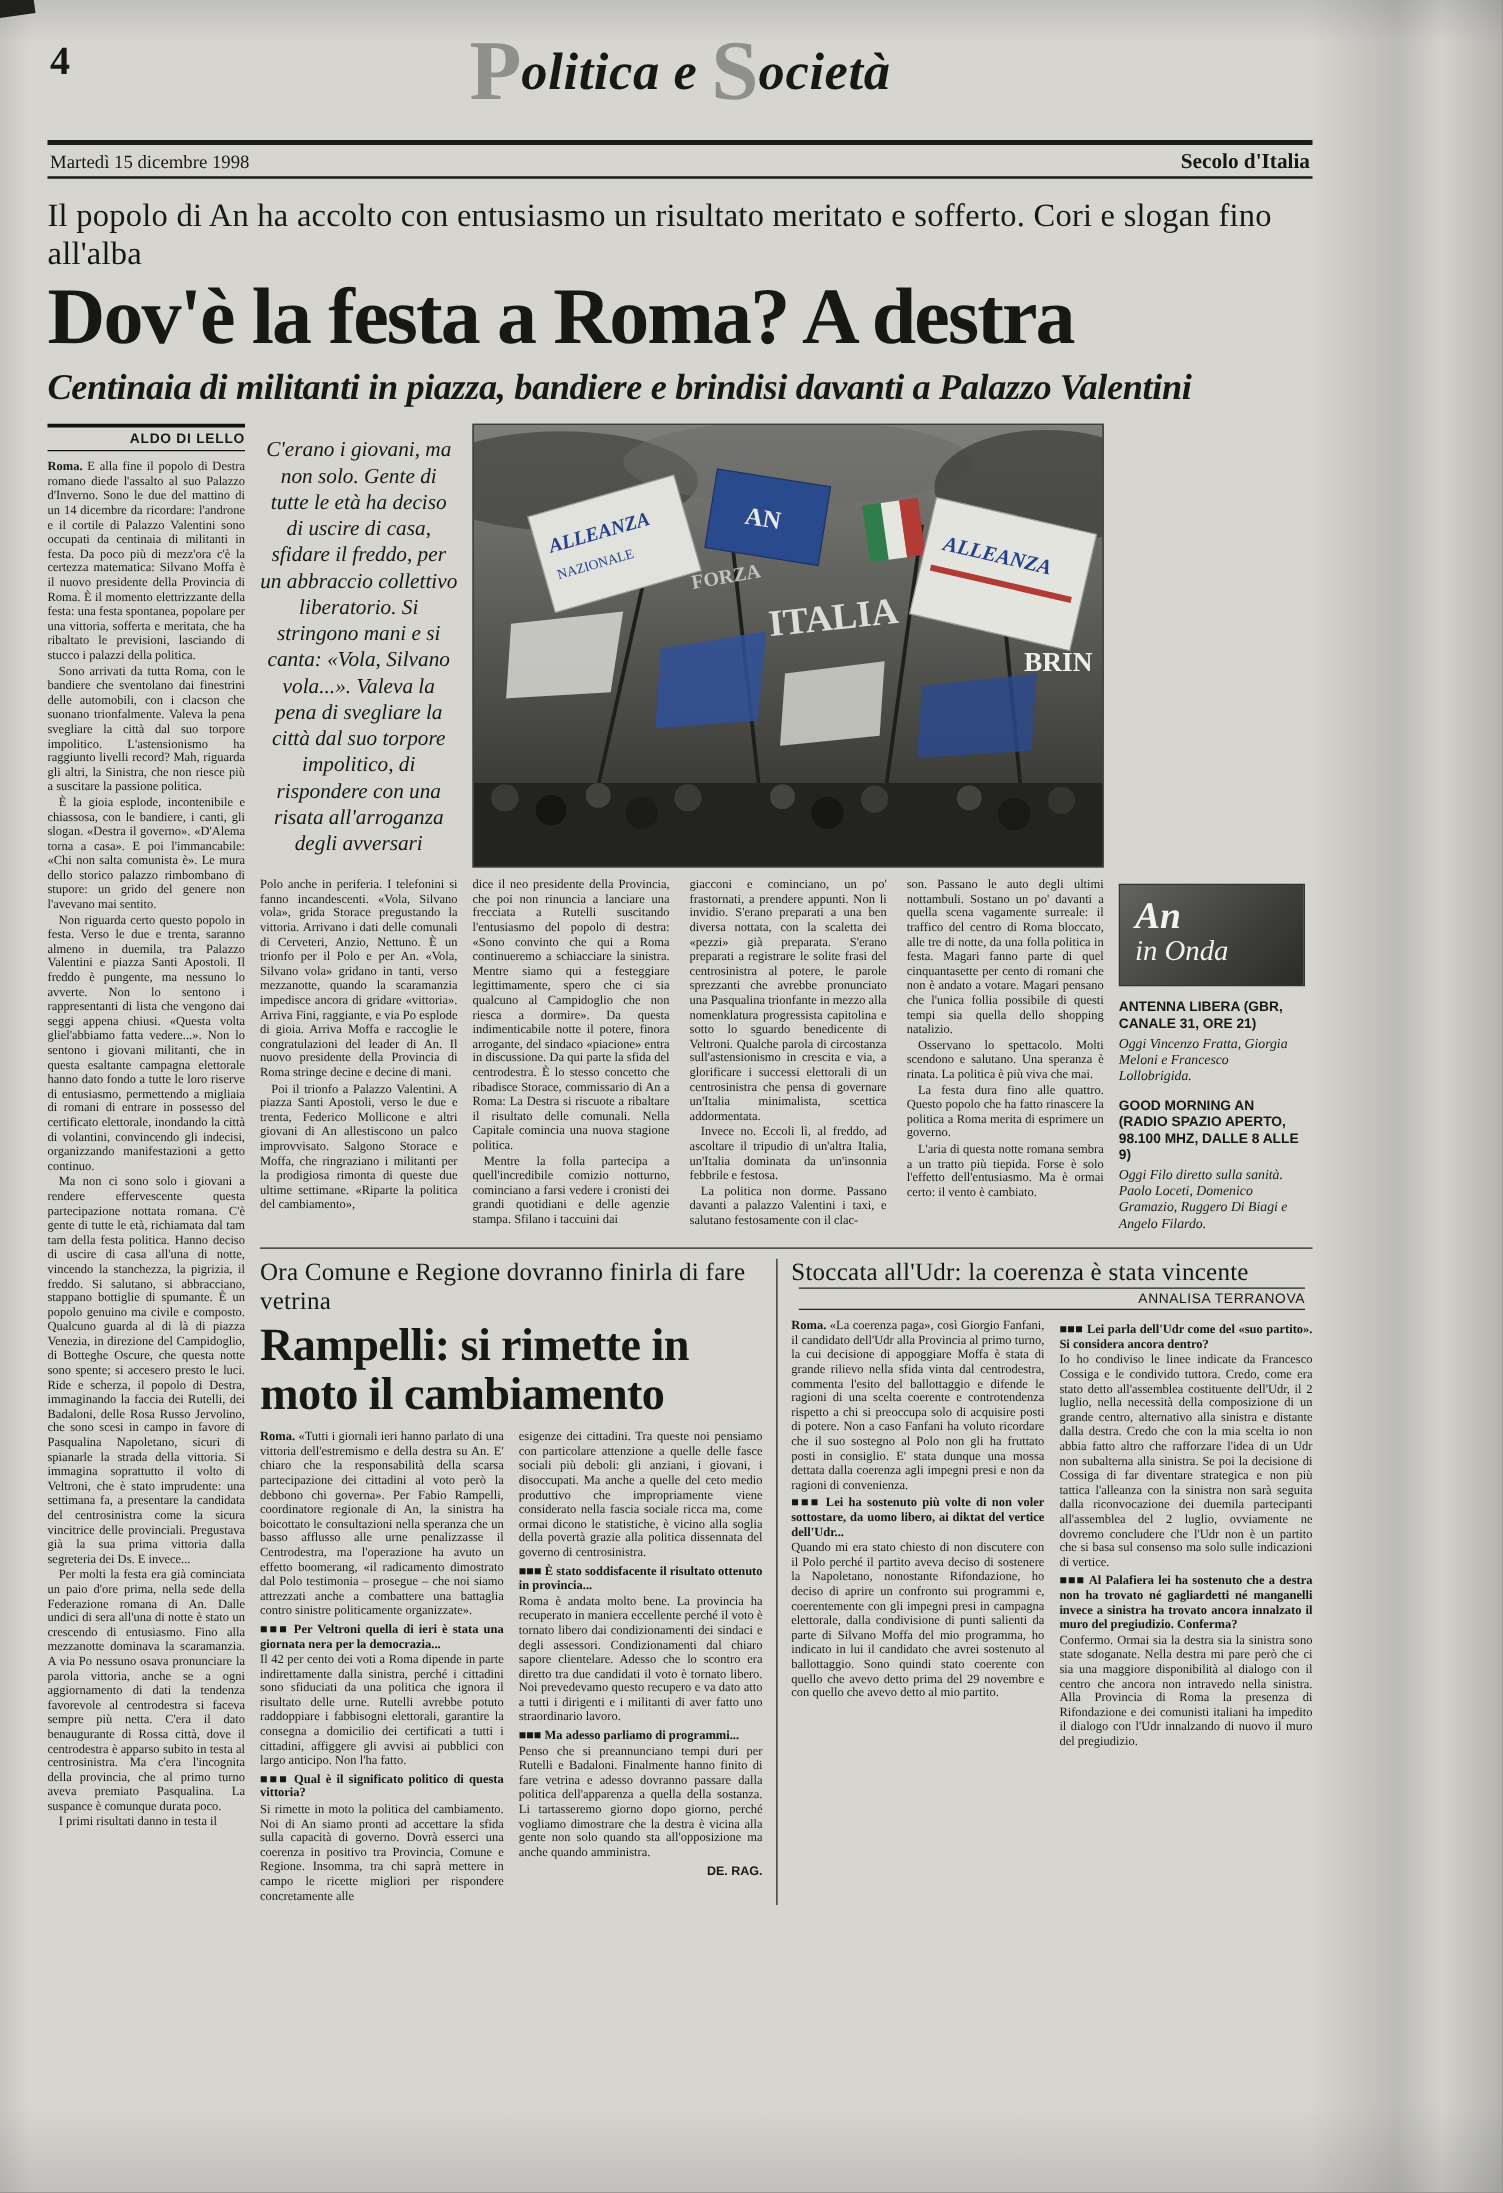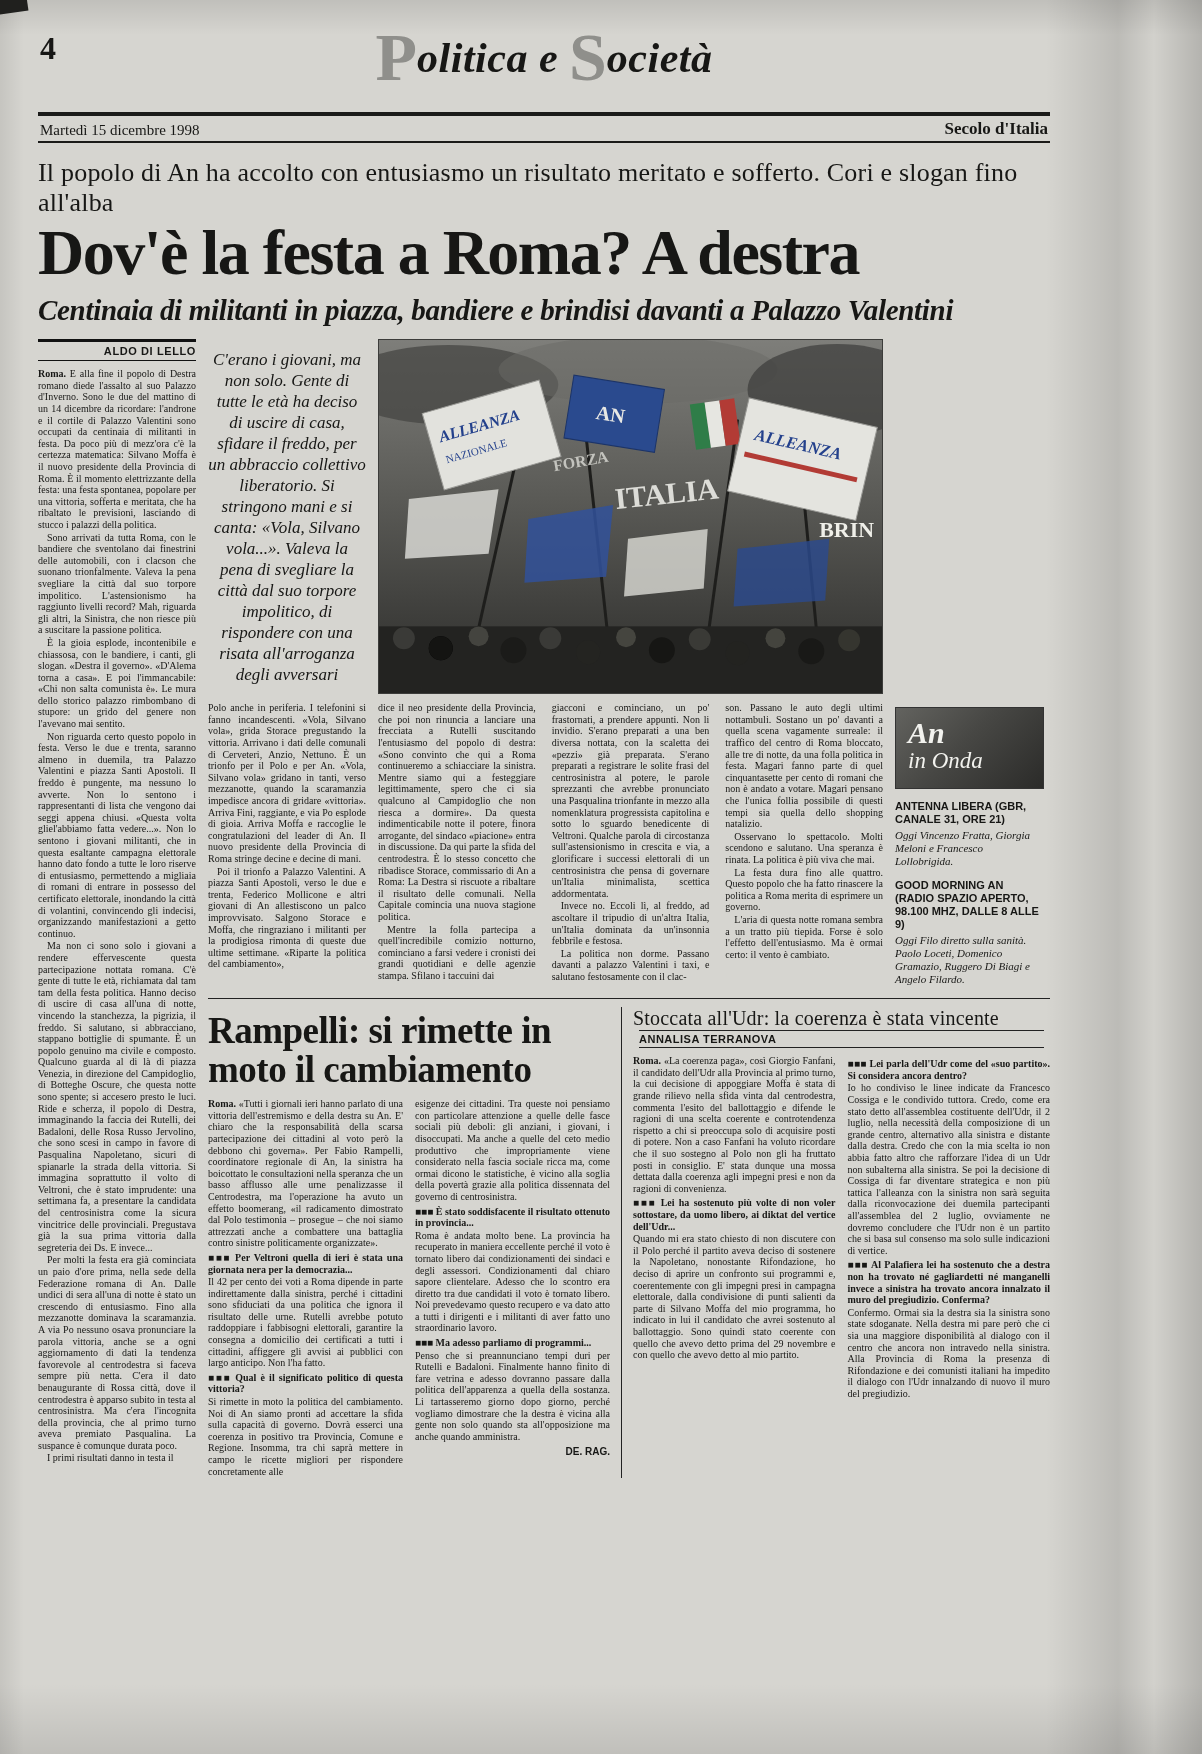--- a/index.html
+++ b/index.html
@@ -68,21 +68,21 @@
   .sb-text { font-size:11px; line-height:13px; font-style:italic; margin-top:3px; }
 
   
   .lower-rule { height:1px; background:#222; margin:12px 0 8px; }
   .lower { display:flex; align-items:stretch; }
   .rampelli { width:402px; flex:none; }
   .vline { width:1px; background:#222; margin:0 11px; flex:none; }
   .fanfani { flex:1; min-width:0; }
   .low-kicker { font-size:20px; letter-spacing:0.2px; }
   .low-headline { font-size:37px; font-weight:bold; line-height:1.04; letter-spacing:-0.5px; margin:5px 0 9px; }
-  .low-byline { text-align:left; font-family:"Liberation Sans",sans-serif; font-weight:bold; font-size:11px;
+  .low-byline { text-align:right; font-family:"Liberation Sans",sans-serif; font-weight:normal; font-size:11px;
     letter-spacing:0.5px; border-top:1px solid #222; border-bottom:1px solid #222; padding:2px 0; margin:0 6px 7px; }
   .low-cols { display:flex; gap:12px; }
   .low-cols .lc { flex:1; min-width:0; }
   .sig { text-align:right; font-family:"Liberation Sans",sans-serif; font-weight:bold; font-size:10px; margin-top:4px; }
 </style>
 </head>
 <body>
 
 <div class="page">
   <div class="corner-mark"></div>
@@ -232,20 +232,21 @@
               <div class="sb-text">Oggi Filo diretto sulla sanità. Paolo Loceti, Domenico Gramazio, Ruggero Di Biagi e Angelo Filardo.</div>
             </div>
           </div>
         </div>
 
         <div class="lower-rule"></div>
 
         <div class="lower">
 
           <div class="rampelli">
+            <div class="low-kicker">Ora Comune e Regione dovranno finirla di fare vetrina</div>
             <div class="low-headline">Rampelli: si rimette in moto il cambiamento</div>
             <div class="low-cols body-text">
               <div class="lc">
                 <p class="cont"><strong class="dateline">Roma.</strong><span> «Tutti i giornali ieri hanno parlato di una vittoria dell'estremismo e della destra su An. E' chiaro che la responsabilità della scarsa partecipazione dei cittadini al voto però la debbono chi governa». Per Fabio Rampelli, coordinatore regionale di An, la sinistra ha boicottato le consultazioni nella speranza che un basso afflusso alle urne penalizzasse il Centrodestra, ma l'operazione ha avuto un effetto boomerang, «il radicamento dimostrato dal Polo testimonia – prosegue – che noi siamo attrezzati anche a combattere una battaglia contro sinistre politicamente organizzate».</span></p>
                 <p class="q">■■■ Per Veltroni quella di ieri è stata una giornata nera per la democrazia...</p>
                 <p class="cont">Il 42 per cento dei voti a Roma dipende in parte indirettamente dalla sinistra, perché i cittadini sono sfiduciati da una politica che ignora il risultato delle urne. Rutelli avrebbe potuto raddoppiare i fabbisogni elettorali, garantire la consegna a domicilio dei certificati a tutti i cittadini, affiggere gli avvisi ai pubblici con largo anticipo. Non l'ha fatto.</p>
                 <p class="q">■■■ Qual è il significato politico di questa vittoria?</p>
                 <p class="cont">Si rimette in moto la politica del cambiamento. Noi di An siamo pronti ad accettare la sfida sulla capacità di governo. Dovrà esserci una coerenza in positivo tra Provincia, Comune e Regione. Insomma, tra chi saprà mettere in campo le ricette migliori per rispondere concretamente alle</p>
               </div>
               <div class="lc">

